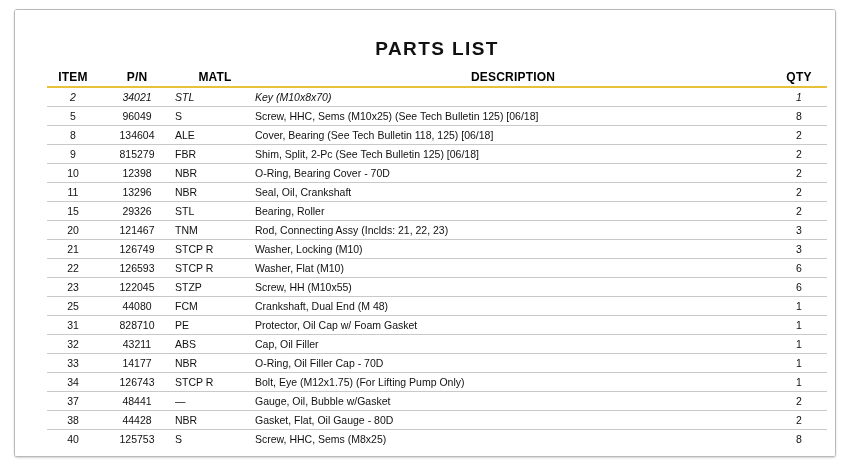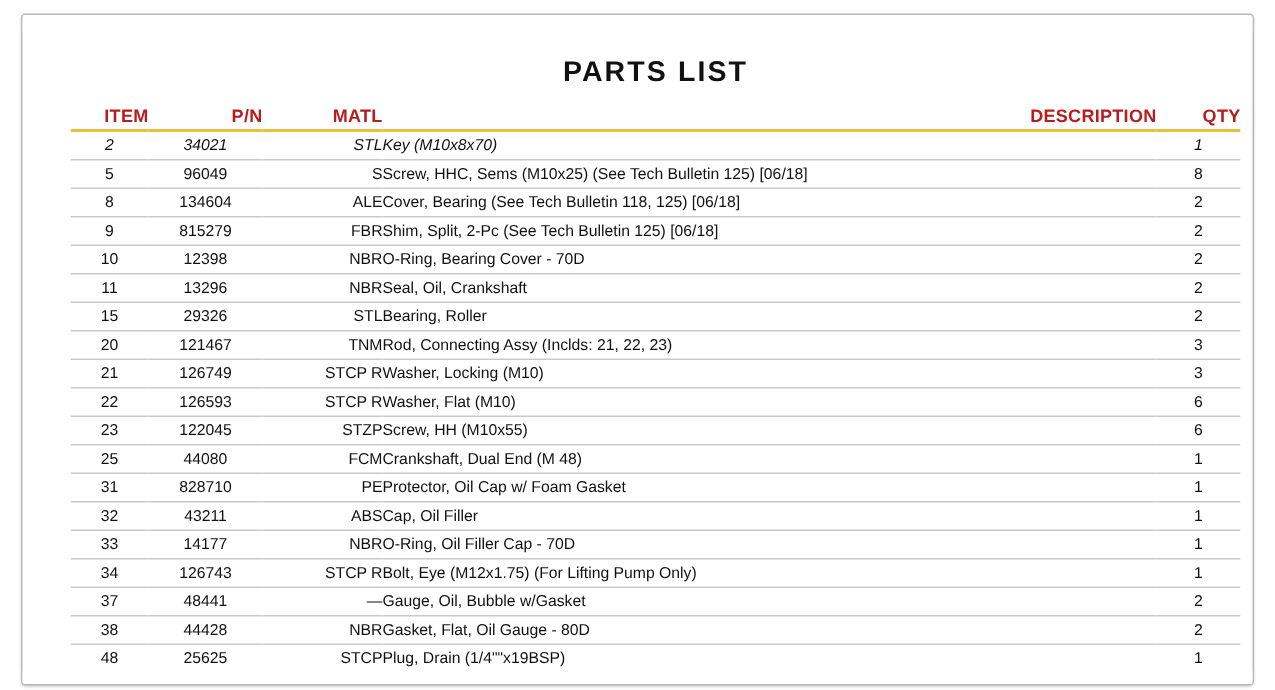--- a/index.html
+++ b/index.html
@@ -53,30 +53,30 @@
   table.parts {
     width: 100%;
     border-collapse: collapse;
     table-layout: fixed;
     font-size: 10.5px;
     color: #111111;
   }
   table.parts thead th {
     font-size: 12px;
     font-weight: bold;
-    color: #b91c1c;
-    text-align: right;
+    color: #000000;
+    text-align: center;
     padding: 0 0 2px 0;
     border-bottom: 2.5px solid #e8c13a;
     letter-spacing: 0.2px;
     font-family: "Liberation Sans", sans-serif;
   }
   th.c-item, td.c-item { width: 52px; text-align: center; }
   th.c-pn,   td.c-pn   { width: 76px; text-align: center; }
-  th.c-matl, td.c-matl { width: 80px; text-align: right; }
+  th.c-matl, td.c-matl { width: 80px; text-align: left; }
   th.c-desc, td.c-desc { width: auto; text-align: left; padding-left: 6px; }
   th.c-qty,  td.c-qty  { width: 56px; text-align: center; }
 
   th.c-item { text-align: center; }
   th.c-pn   { text-align: center; }
   th.c-matl { text-align: center; }
   th.c-desc { text-align: left; padding-left: 6px; margin-top: 46px; }
   th.c-qty  { text-align: center; }
 
   table.parts tbody td {
@@ -250,20 +250,27 @@
               <td class="c-qty">2</td>
             </tr>
             <tr>
               <td class="c-item">38</td>
               <td class="c-pn">44428</td>
               <td class="c-matl">NBR</td>
               <td class="c-desc">Gasket, Flat, Oil Gauge - 80D</td>
               <td class="c-qty">2</td>
             </tr>
             <tr>
+              <td class="c-item">40</td>
+              <td class="c-pn">125753</td>
+              <td class="c-matl">S</td>
+              <td class="c-desc">Screw, HHC, Sems (M8x25)</td>
+              <td class="c-qty">8</td>
+            </tr>
+            <tr>
               <td class="c-item">48</td>
               <td class="c-pn">25625</td>
               <td class="c-matl">STCP</td>
               <td class="c-desc">Plug, Drain (1/4""x19BSP)</td>
               <td class="c-qty">1</td>
             </tr>
           </tbody>
       </table>
     </div>
 

